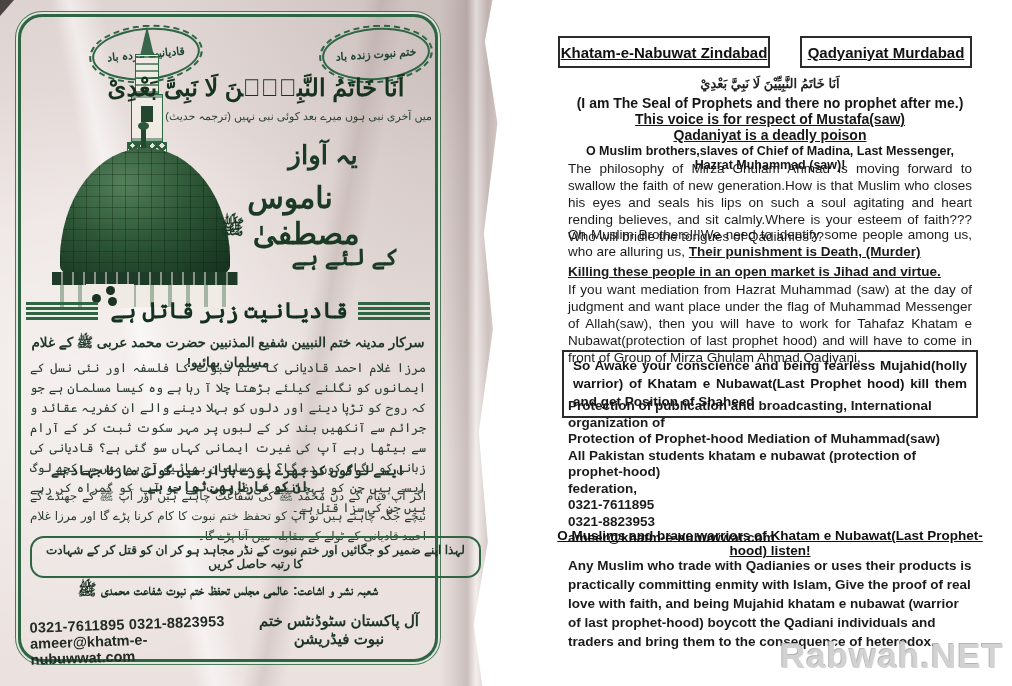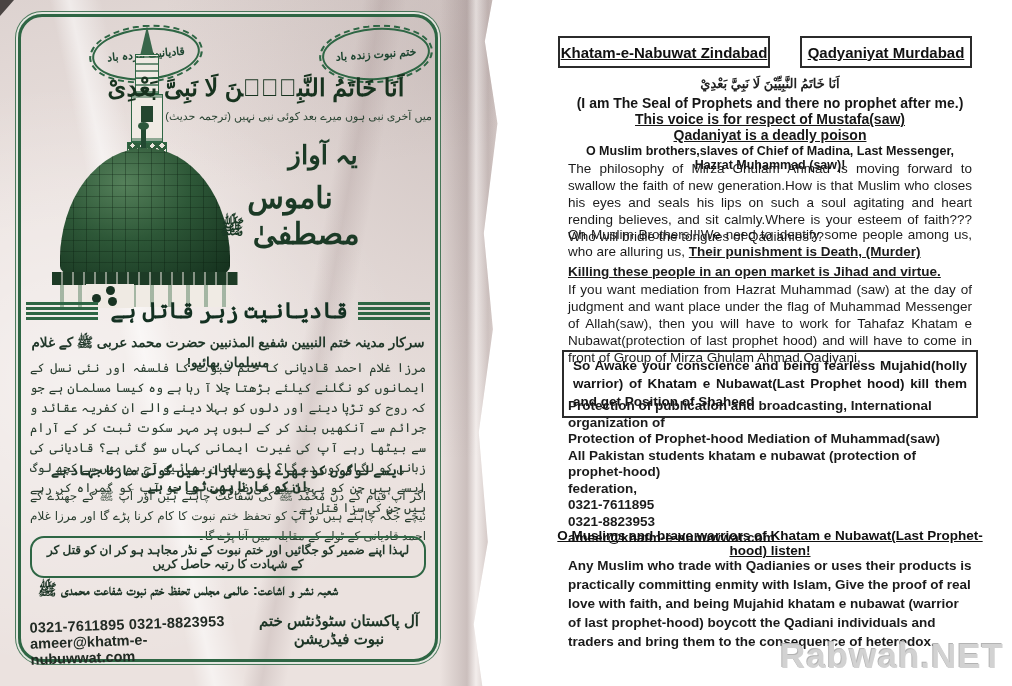--- a/index.html
+++ b/index.html
@@ -119,24 +119,24 @@
   .body-ur {
     position:absolute; left:30px; top:358px; width:396px; direction:rtl;
     font-size:12.5px; line-height:20px; color:#2b3f31; text-align:justify;
   }
   .jihad-ur { position:absolute; left:44px; top:462px; width:368px; text-align:center; font-size:13.5px; font-weight:bold; color:#21382a; direction:rtl; }
   .shafaat-ur {
     position:absolute; left:30px; top:486px; width:396px; direction:rtl;
     font-size:12px; line-height:20px; color:#2b3f31; text-align:justify;
   }
   .boxed-ur {
-    position:absolute; left:30px; top:536px; width:396px; border:2px solid #2e6644; border-radius:14px;
+    position:absolute; left:30px; top:536px; width:451px; border:2px solid #2e6644; border-radius:14px;
     padding:5px 8px; text-align:center; font-size:12px; font-weight:bold; color:#21382a; direction:rtl;
   }
-  .publisher-ur { position:absolute; left:38px; top:580px; width:380px; text-align:left; font-size:15.5px; font-weight:bold; color:#1d3526; direction:rtl; }
+  .publisher-ur { position:absolute; left:38px; top:580px; width:380px; text-align:center; font-size:15.5px; font-weight:bold; color:#1d3526; direction:rtl; }
   .footer-left { position:absolute; left:30px; top:616px; width:214px; transform:rotate(-2deg); color:#222b24; }
   .footer-left .ph { font-size:14.5px; font-weight:bold; letter-spacing:0.2px; }
   .footer-left .em { font-size:14.5px; font-weight:bold; }
   .federation-ur { position:absolute; left:246px; top:612px; width:186px; text-align:center; font-size:15px; font-weight:bold; color:#1d3526; direction:rtl; }
 
   
   .flyer { position:absolute; left:540px; top:0; width:472px; height:686px; }
   .hdr-box {
     position:absolute; top:36px; height:32px; border:2px solid #2b2b2b;
     display:flex; align-items:center; justify-content:center;
@@ -205,20 +205,21 @@
         </div>
     </div>
 
     <div class="kalima-ar">اَنَا خَاتَمُ النَّبِيّٖنَ لَا نَبِیَّ بَعْدِیْ</div>
     <div class="kalima-ur">میں آخری نبی ہوں میرے بعد کوئی نبی نہیں (ترجمہ حدیث)</div>
     <div class="ye-awaz">یہ آواز</div>
     <div class="namoos">
       <span>ناموس مصطفیٰ</span>
       <span class="saw-mark">ﷺ</span>
     </div>
+    <div class="ke-liye">کے لئے ہے</div>
 
     <div class="headline-row">
       <div class="line-stack"></div>
       <div class="headline-text">قادیانیت زہر قاتل ہے</div>
       <div class="line-stack"></div>
     </div>
 
     <div class="salutation-ur">سرکار مدینہ ختم النبیین شفیع المذنبین حضرت محمد عربی ﷺ کے غلام مسلمان بھائیو!</div>
     <div class="body-ur">مرزا غلام احمد قادیانی کا ختم نبوت کا فلسفہ اور نئی نسل کے ایمانوں کو نگلنے کیلئے بڑھتا چلا آ رہا ہے وہ کیسا مسلمان ہے جو کہ روح کو تڑپا دینے اور دلوں کو بہلا دینے والے ان کفریہ عقائد و جرائم سے آنکھیں بند کر کے لبوں پر مہر سکوت ثبت کر کے آرام سے بیٹھا رہے آپ کی غیرت ایمانی کہاں سو گئی ہے؟ قادیانی کی زبانی کو لگام کون دے گا؟ اے مسلمان بھائیو آج ہم میں سے کچھ لوگ ایسے ہیں جن کو پہچاننے کی ضرورت ہے جو آپ کو گمراہ کر رہے ہیں جن کی سزا قتل ہے۔</div>
     <div class="jihad-ur">ایسے لوگوں کو بھرے پورے بازار میں گولی مارنا جہاد ہے ان کو مارنا بھی ثواب ہے</div>

